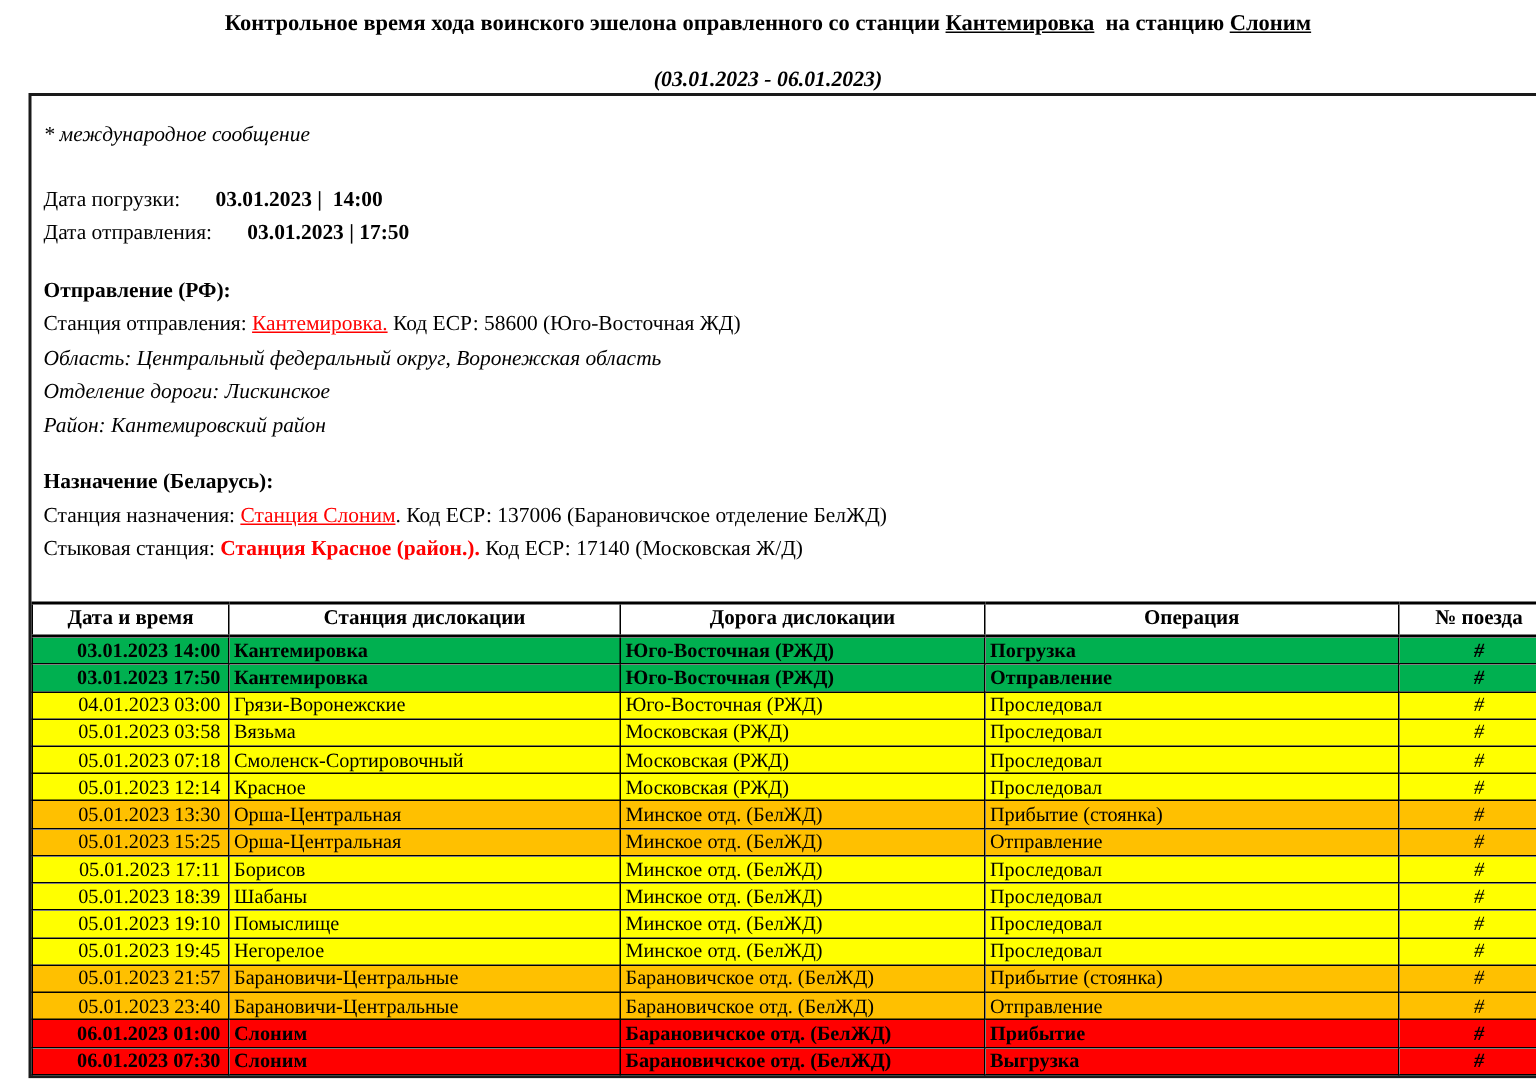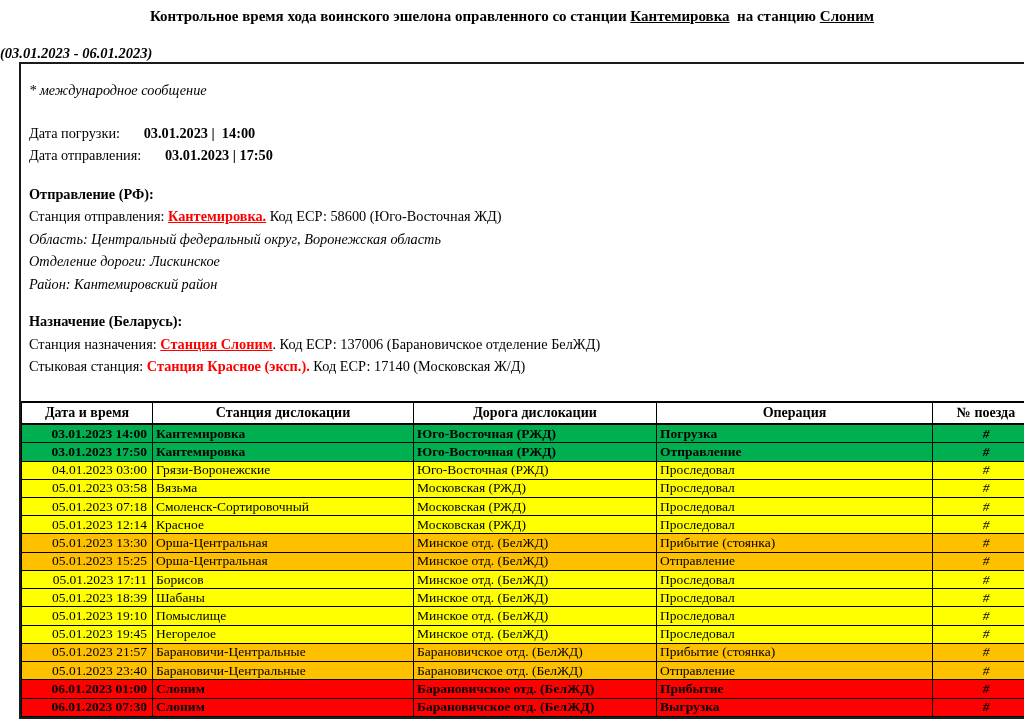--- a/index.html
+++ b/index.html
@@ -6,37 +6,37 @@
   .page{
     position:relative;width:1024px;height:719px;background:#fff;color:#000;
     font-family:"Liberation Serif","DejaVu Serif",serif;overflow:hidden;
   }
   .page-title{
     text-align:center;font-weight:bold;font-size:15px;padding-top:7px;
     white-space:pre-wrap;line-height:19px;
   }
   .page-title .u{text-decoration:underline;}
   .page-subtitle{
-    text-align:left;font-weight:bold;font-style:italic;font-size:14.5px;
+    text-align:center;font-weight:bold;font-style:italic;font-size:14.5px;
     margin-top:19px;line-height:16px;white-space:pre-wrap;
   }
   .content-box{
     position:absolute;top:62px;left:19px;width:1022px;height:657px;
     border:2px solid #1a1a1a;box-sizing:border-box;
     display:flex;flex-direction:column;background:#fff;
   }
   .info{
     height:337px;box-sizing:border-box;overflow:hidden;
     padding:15px 8px 0 8px;font-size:14.3px;line-height:22.5px;
   }
   .line{white-space:pre-wrap;}
   .it{font-style:italic;}
   .b{font-weight:bold;padding-left:20px;}
   .hdr{font-weight:bold;}
-  .red-u{color:var(--c-accent_red);font-weight:bold;text-decoration:underline;}
+  .red-u{color:var(--c-accent_red);font-weight:normal;text-decoration:underline;}
   .red-b{color:var(--c-accent_red);font-weight:bold;}
   .grp-dates{margin-top:20px;}
   .grp-origin{margin-top:16px;}
   .grp-dest{margin-top:15px;}
   table.timeline{
     width:100%;border-collapse:collapse;table-layout:fixed;flex:1;
     font-family:"Liberation Serif","DejaVu Serif",serif;
   }
   .timeline th{
     border:1px solid #000;border-top:2px solid #000;border-bottom:2px solid #000;
@@ -79,21 +79,21 @@
         <div class="line hdr">Отправление (РФ):</div>
         <div class="line"><span>Станция отправления: </span><span class="red-u">Кантемировка.</span><span> Код ЕСР: 58600 (Юго-Восточная ЖД)</span></div>
         <div class="line it">Область: Центральный федеральный округ, Воронежская область</div>
         <div class="line it">Отделение дороги: Лискинское</div>
         <div class="line it">Район: Кантемировский район</div>
       </div>
 
       <div class="grp-dest">
         <div class="line hdr">Назначение (Беларусь):</div>
         <div class="line"><span>Станция назначения: </span><span class="red-u">Станция Слоним</span><span>. Код ЕСР: 137006 (Барановичское отделение БелЖД)</span></div>
-        <div class="line"><span>Стыковая станция: </span><span class="red-b">Станция Красное (эксп.).</span><span> Код ЕСР: 17140 (Московская Ж/Д)</span></div>
+        <div class="line"><span>Стыковая станция: </span><span class="red-b">Станция Красное (район.).</span><span> Код ЕСР: 17140 (Московская Ж/Д)</span></div>
       </div>
 
     </div>
 
     <table class="timeline">
       <colgroup>
         <col style="width:131px">
         <col style="width:261px">
         <col style="width:243px">
         <col style="width:276px">

